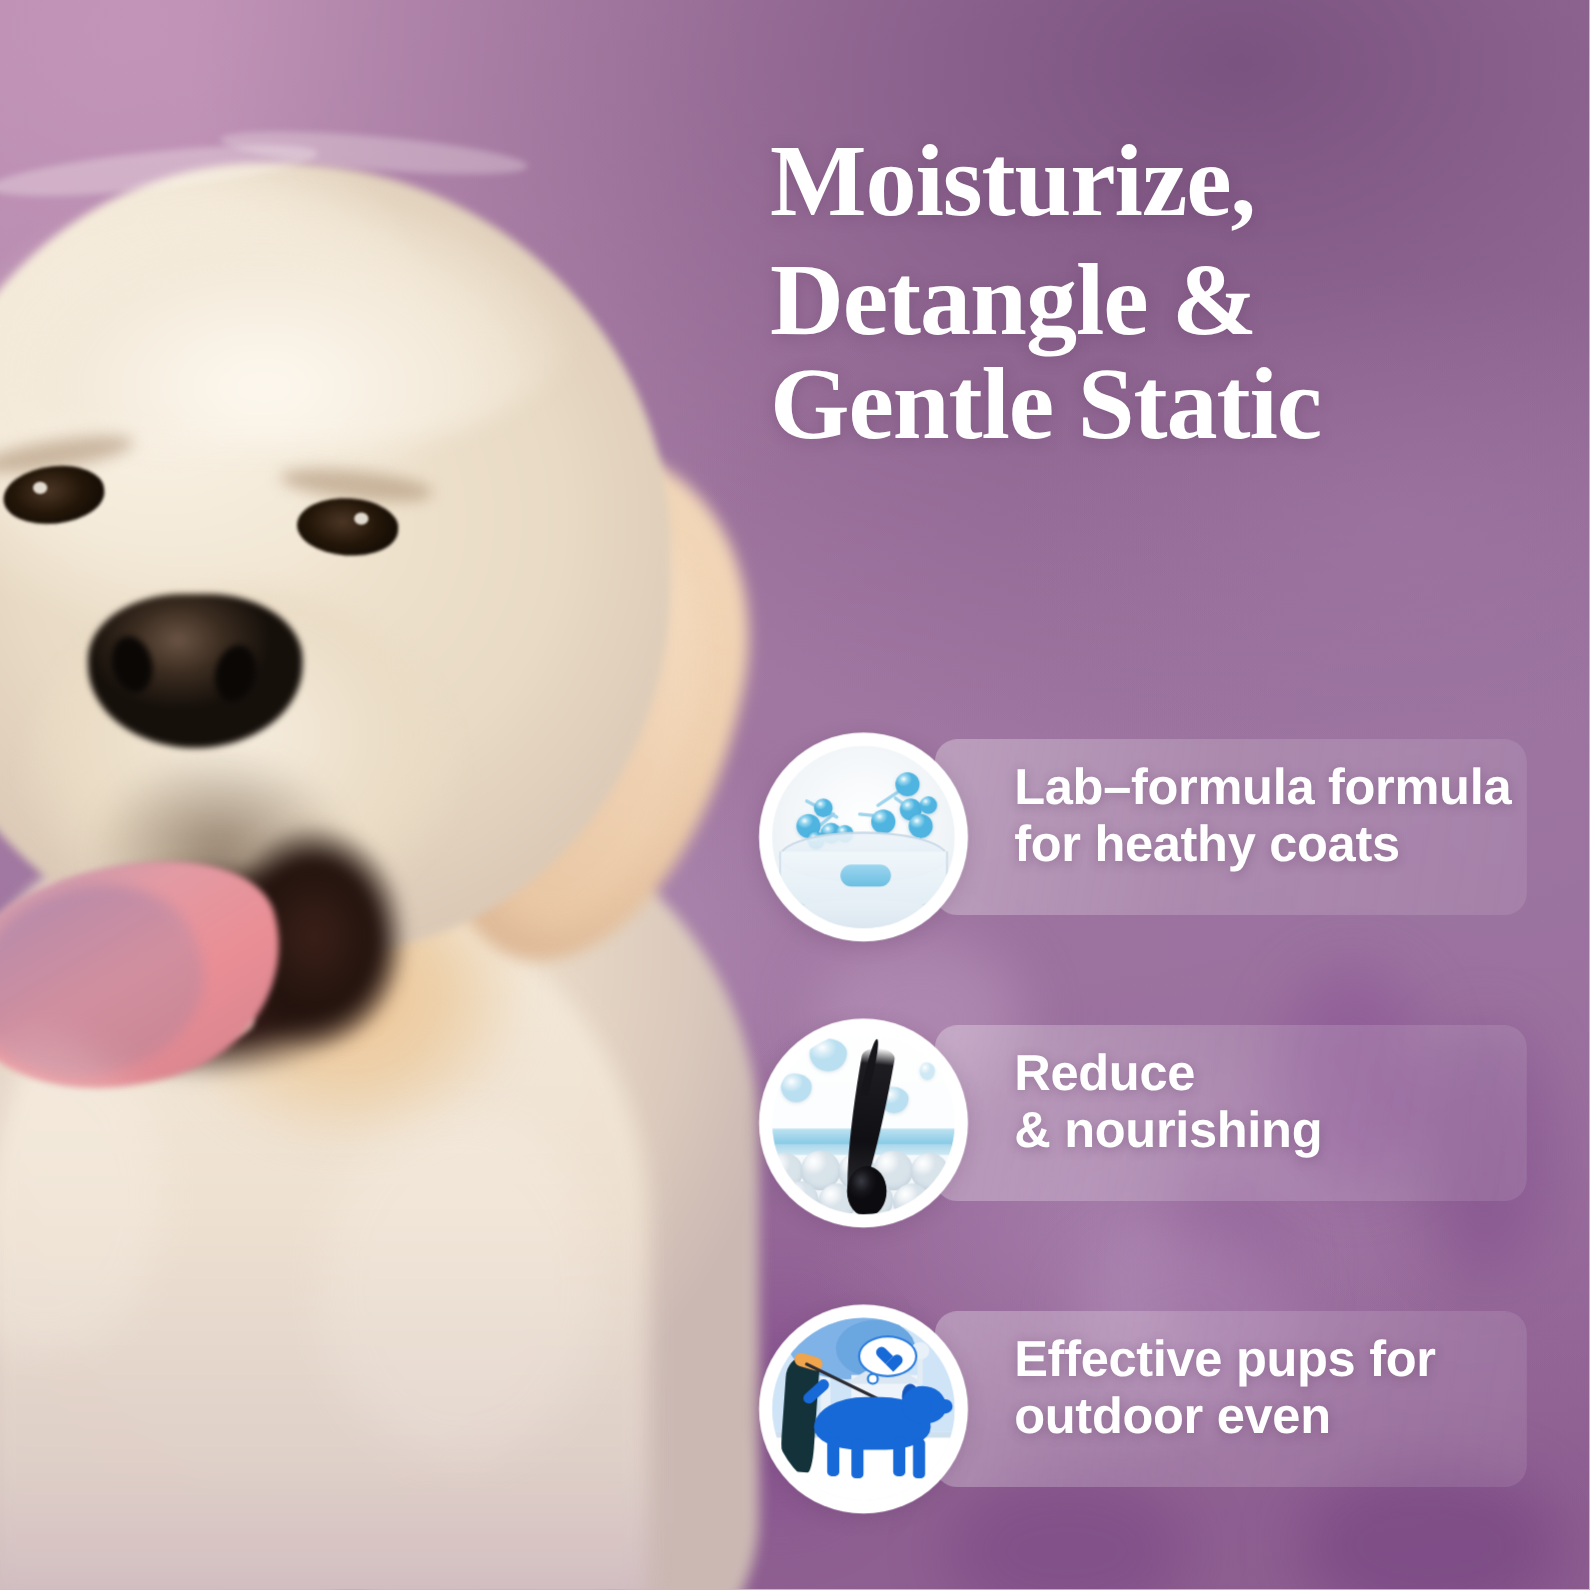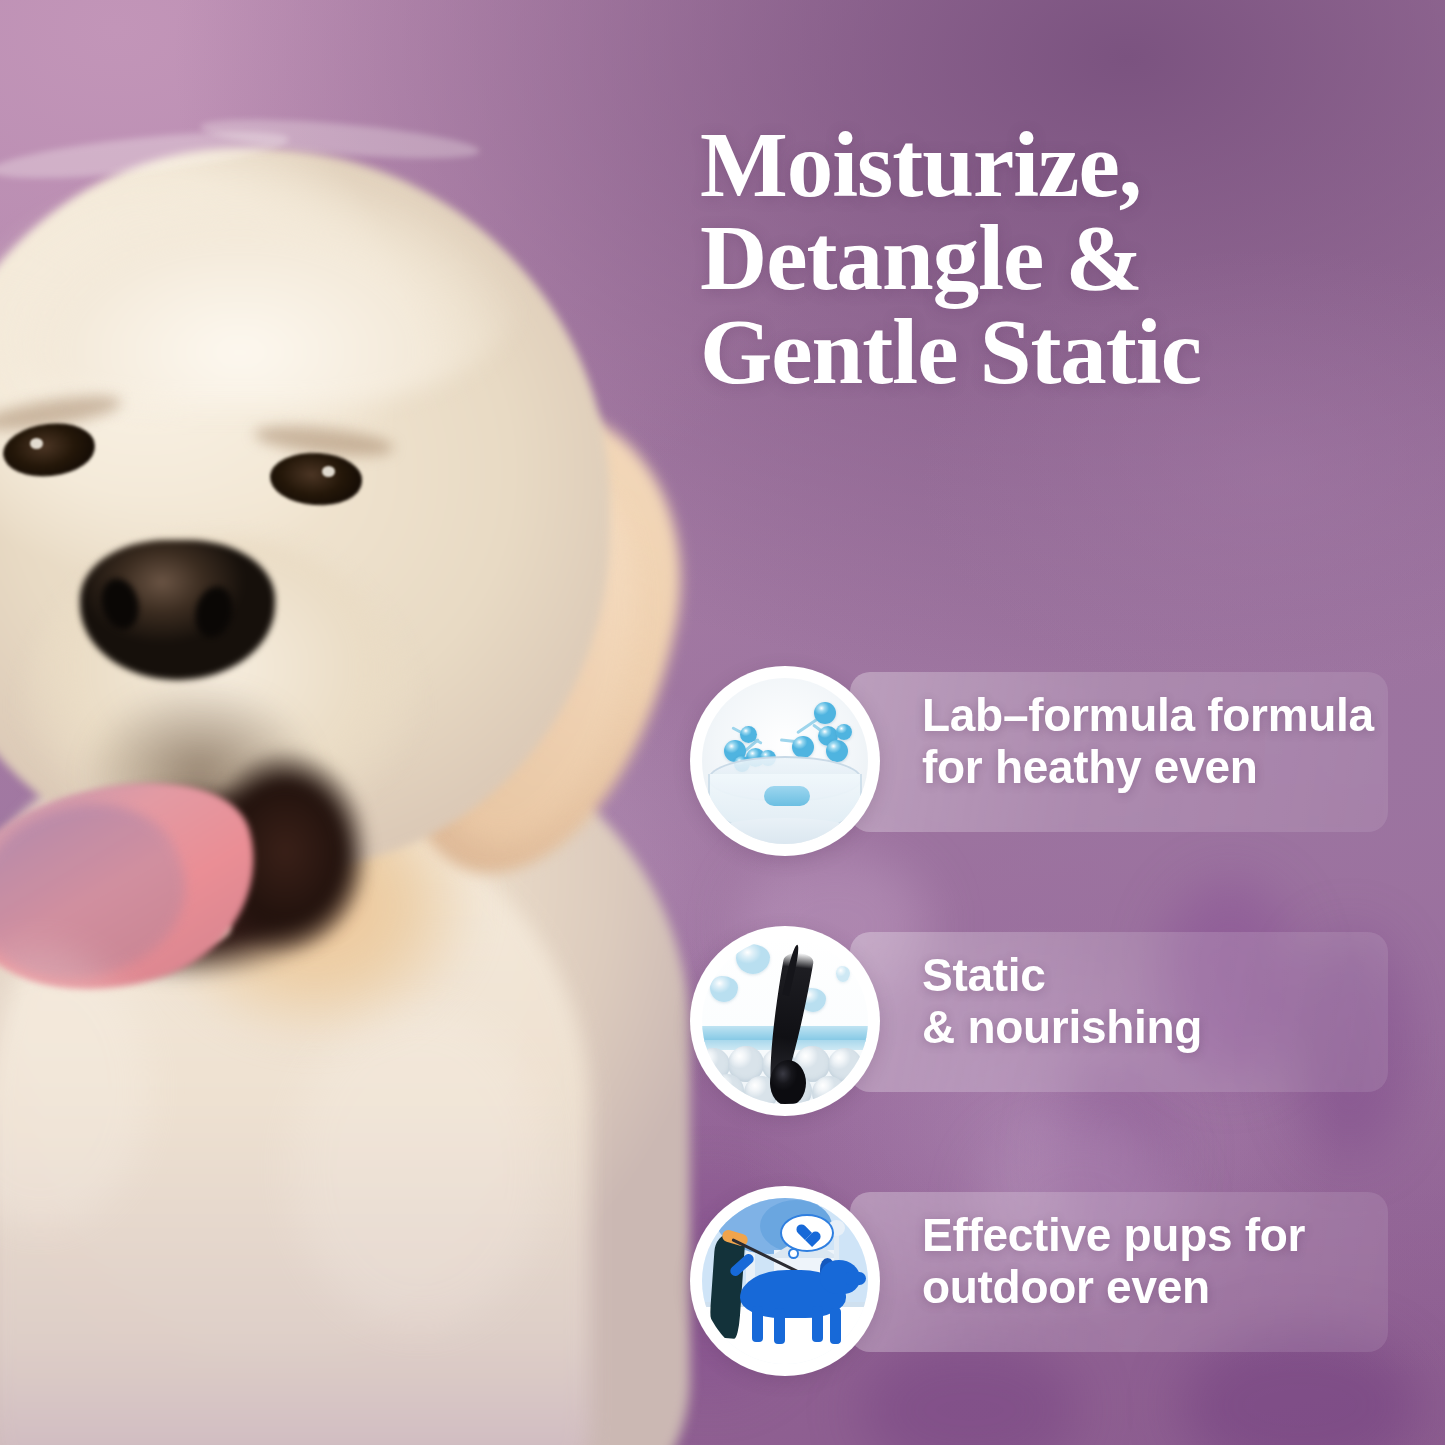--- a/index.html
+++ b/index.html
@@ -152,21 +152,21 @@
     position:absolute;left:700px;top:120px;width:730px;
     color:#ffffff;
     font-family:"Liberation Serif",serif;
     font-weight:700;
     font-size:93px;
     line-height:.96;
     letter-spacing:-1px;
     text-shadow:0 2px 14px rgba(90,50,95,.28);
   }
   .headline .ln{display:block;white-space:nowrap;}
-  .headline .ln2{margin-top:4px;}
+  .headline .ln2{margin-top:20px;}
   .headline .ln3{margin-top:4px;}
 
   
   .features{position:absolute;left:690px;top:666px;width:700px;}
   .feature{
     position:relative;height:172px;margin-bottom:88px;
   }
   .feature:last-child{margin-bottom:0;}
   .card{
     position:absolute;left:160px;top:6px;right:2px;height:160px;
@@ -364,21 +364,21 @@
           <div class="mol" style="left:124px;top:62px;width:22px;height:22px;"></div>
           <div class="mol" style="left:134px;top:46px;width:16px;height:16px;"></div>
           <div class="dish-top"></div>
           <div class="dish-body"></div>
           <div class="pill"></div>
           <div class="dish-base"></div>
         </div>
       </div>
       <div class="feature-text">
         <span>Lab–formula formula</span>
-        <span>for heathy even</span>
+        <span>for heathy coats</span>
       </div>
     </div>
 
     <div class="feature">
       <div class="card"></div>
       <div class="icon-bubble">
         <div class="icon-inner">
           <div class="fol-bg"></div>
           <div class="ice" style="left:34px;top:6px;width:34px;height:30px;"></div>
           <div class="ice" style="left:8px;top:38px;width:28px;height:26px;"></div>
@@ -397,21 +397,21 @@
             <div class="cell" style="left:76px;top:28px;width:34px;height:34px;"></div>
             <div class="cell" style="left:110px;top:30px;width:34px;height:34px;"></div>
             <div class="cell" style="left:142px;top:28px;width:30px;height:32px;"></div>
           </div>
           <div class="hair"></div>
           <div class="hair-tip"></div>
           <div class="hair-bulb"></div>
         </div>
       </div>
       <div class="feature-text">
-        <span>Static</span>
+        <span>Reduce</span>
         <span>&amp; nourishing</span>
       </div>
     </div>
 
     <div class="feature">
       <div class="card"></div>
       <div class="icon-bubble">
         <div class="icon-inner">
           <div class="walk-bg"></div>
           <div class="sky"></div>

